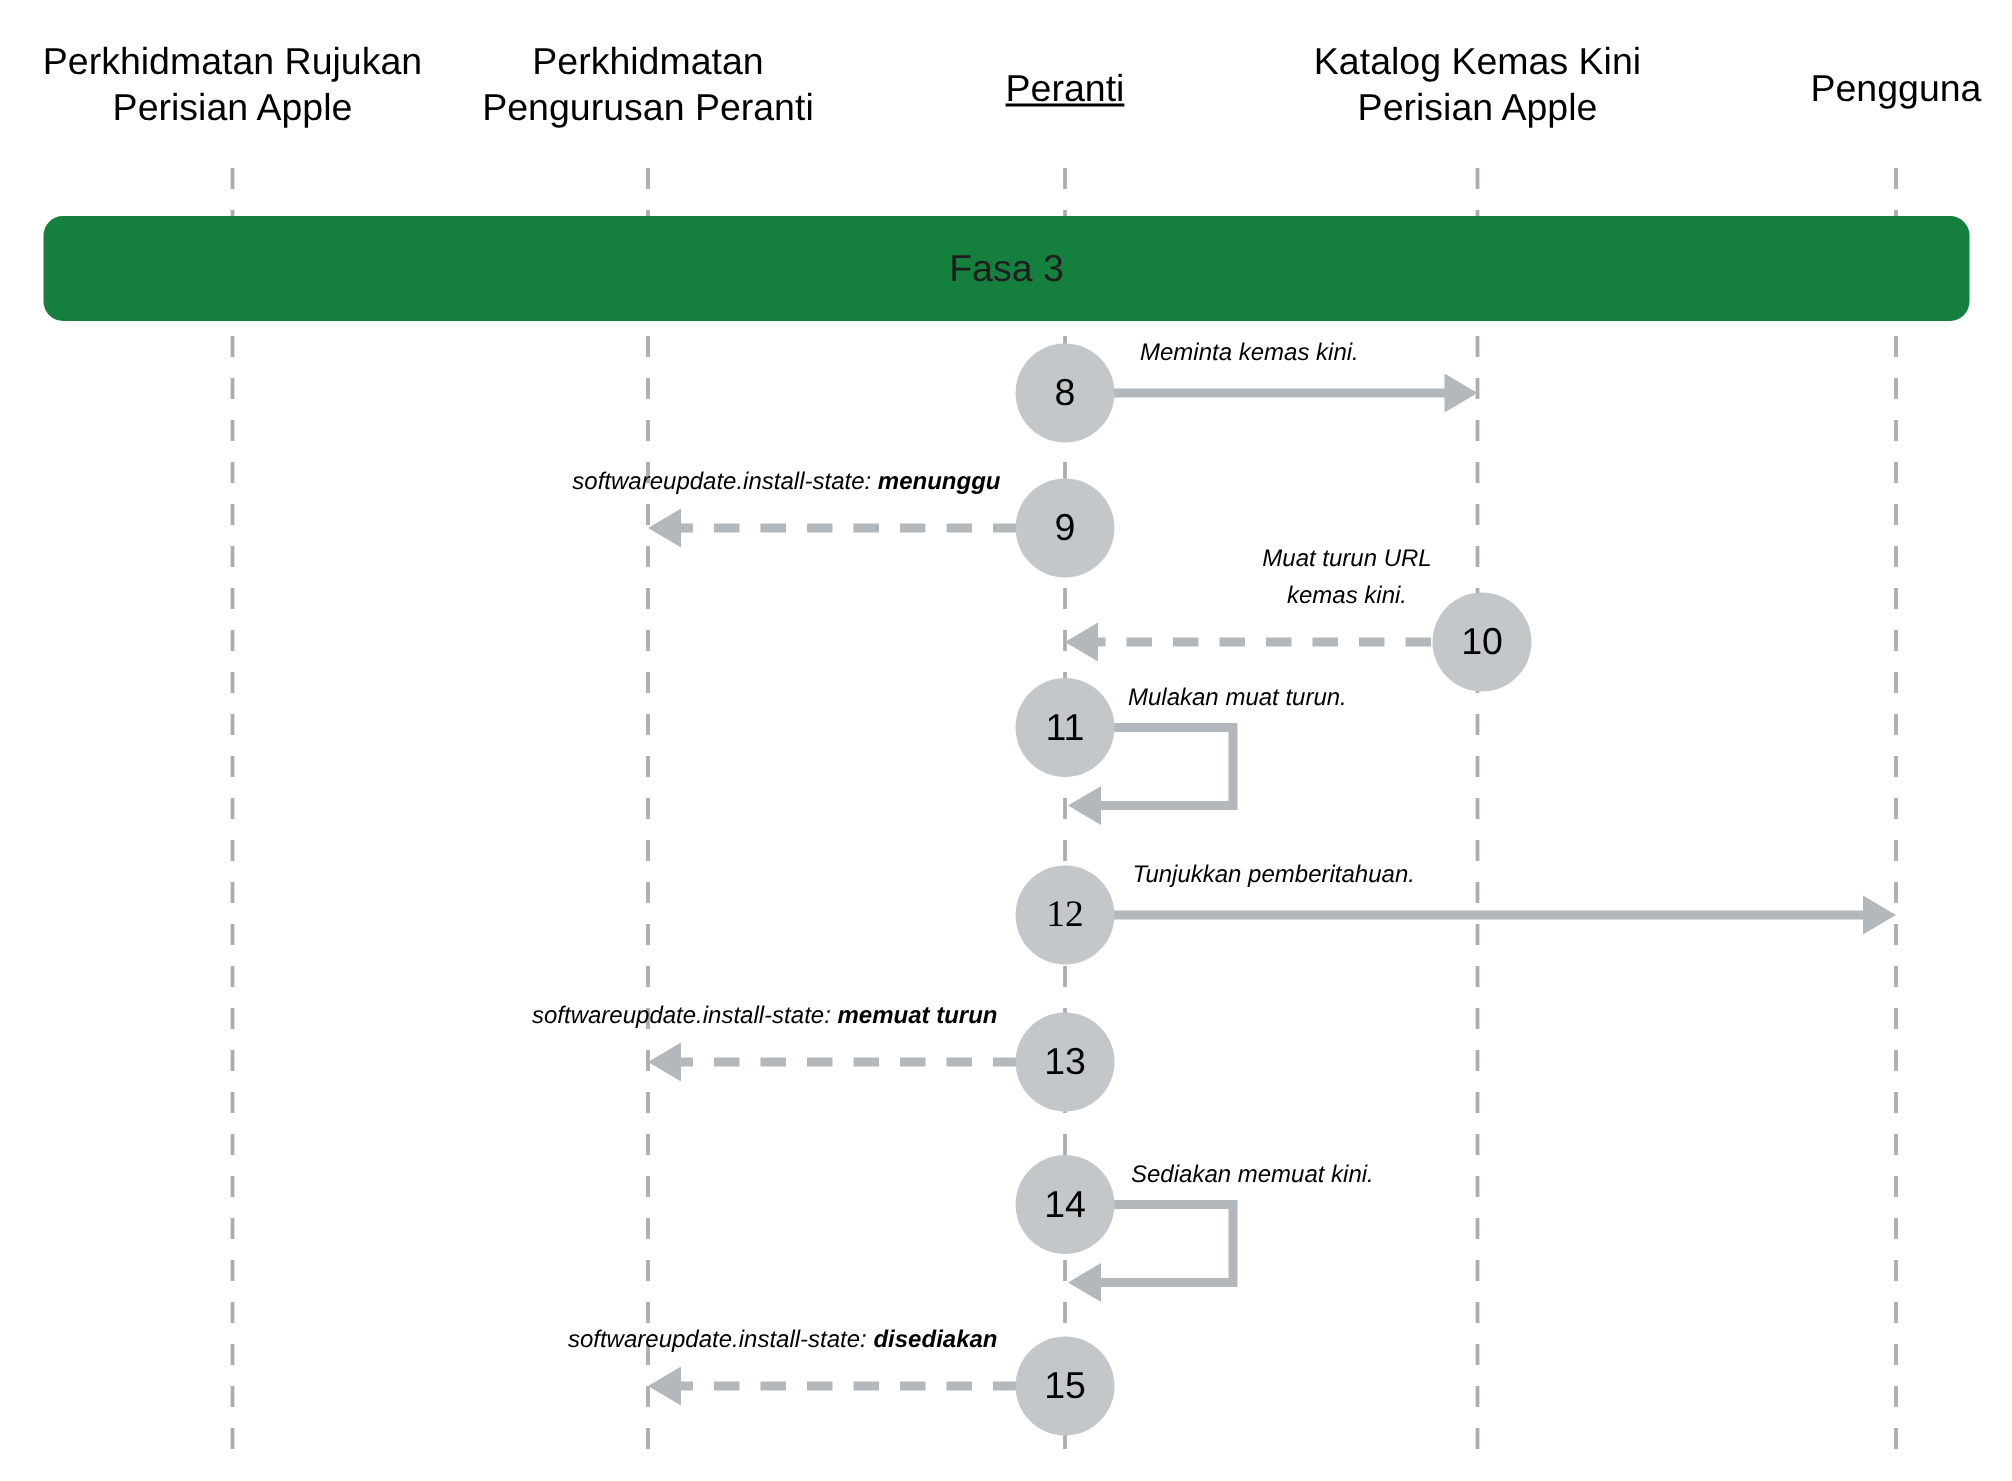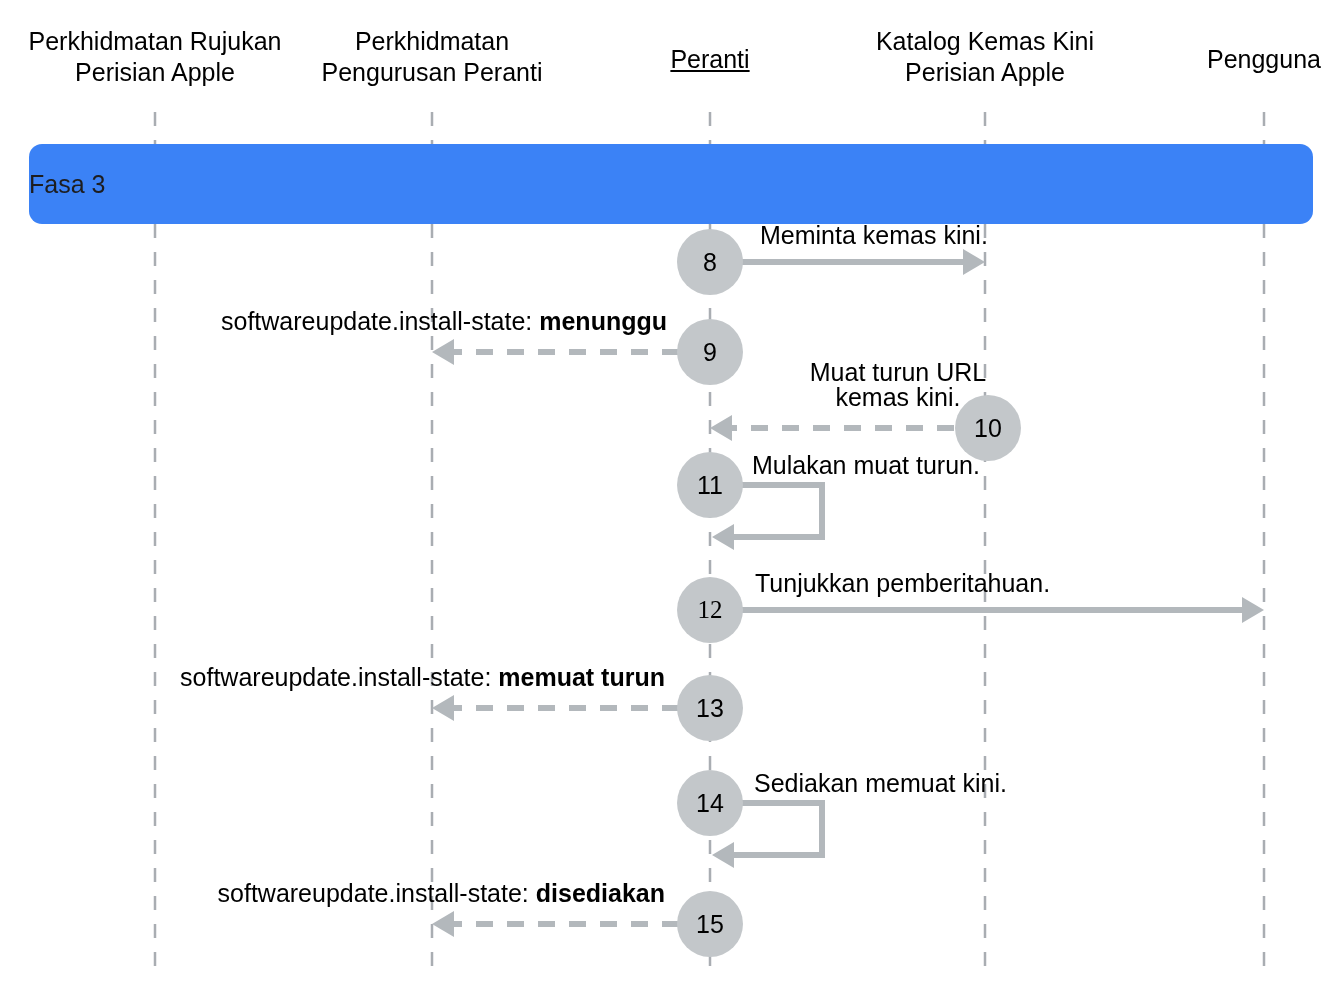--- a/index.html
+++ b/index.html
@@ -33,48 +33,49 @@
     line-height: 31px;
     color: #000000;
     white-space: pre-line;
     transform: translateX(-50%);
   }
   .phase-banner {
     position: absolute;
     left: 29px;
     top: 144px;
     width: 1284px;
-    height: 80px;
-    background: #3b82f6;
+    height: 70px;
+    background: #15803d;
     border-radius: 13px;
     display: flex;
     align-items: center;
-    justify-content: flex-start;
+    justify-content: center;
     font-size: 25px;
     color: #1d1d1f;
   }
   .step-circle {
     position: absolute;
     width: 66px;
     height: 66px;
     border-radius: 50%;
     background: #c3c7ca;
     display: flex;
     align-items: center;
     justify-content: center;
     font-size: 25px;
     color: #000000;
     transform: translate(-50%, -50%);
   }
   .msg-label {
     position: absolute;
-    font-size: 25px;
+    font-size: 16px;
     line-height: 25px;
     color: #000000;
     white-space: pre-line;
+    font-style: italic;
   }
   .msg-label.lbl-left {
     text-align: right;
     transform: translate(-100%, -100%);
   }
   .msg-label.lbl-right {
     text-align: left;
     transform: translate(0, -100%);
   }
   .msg-label.lbl-center {

